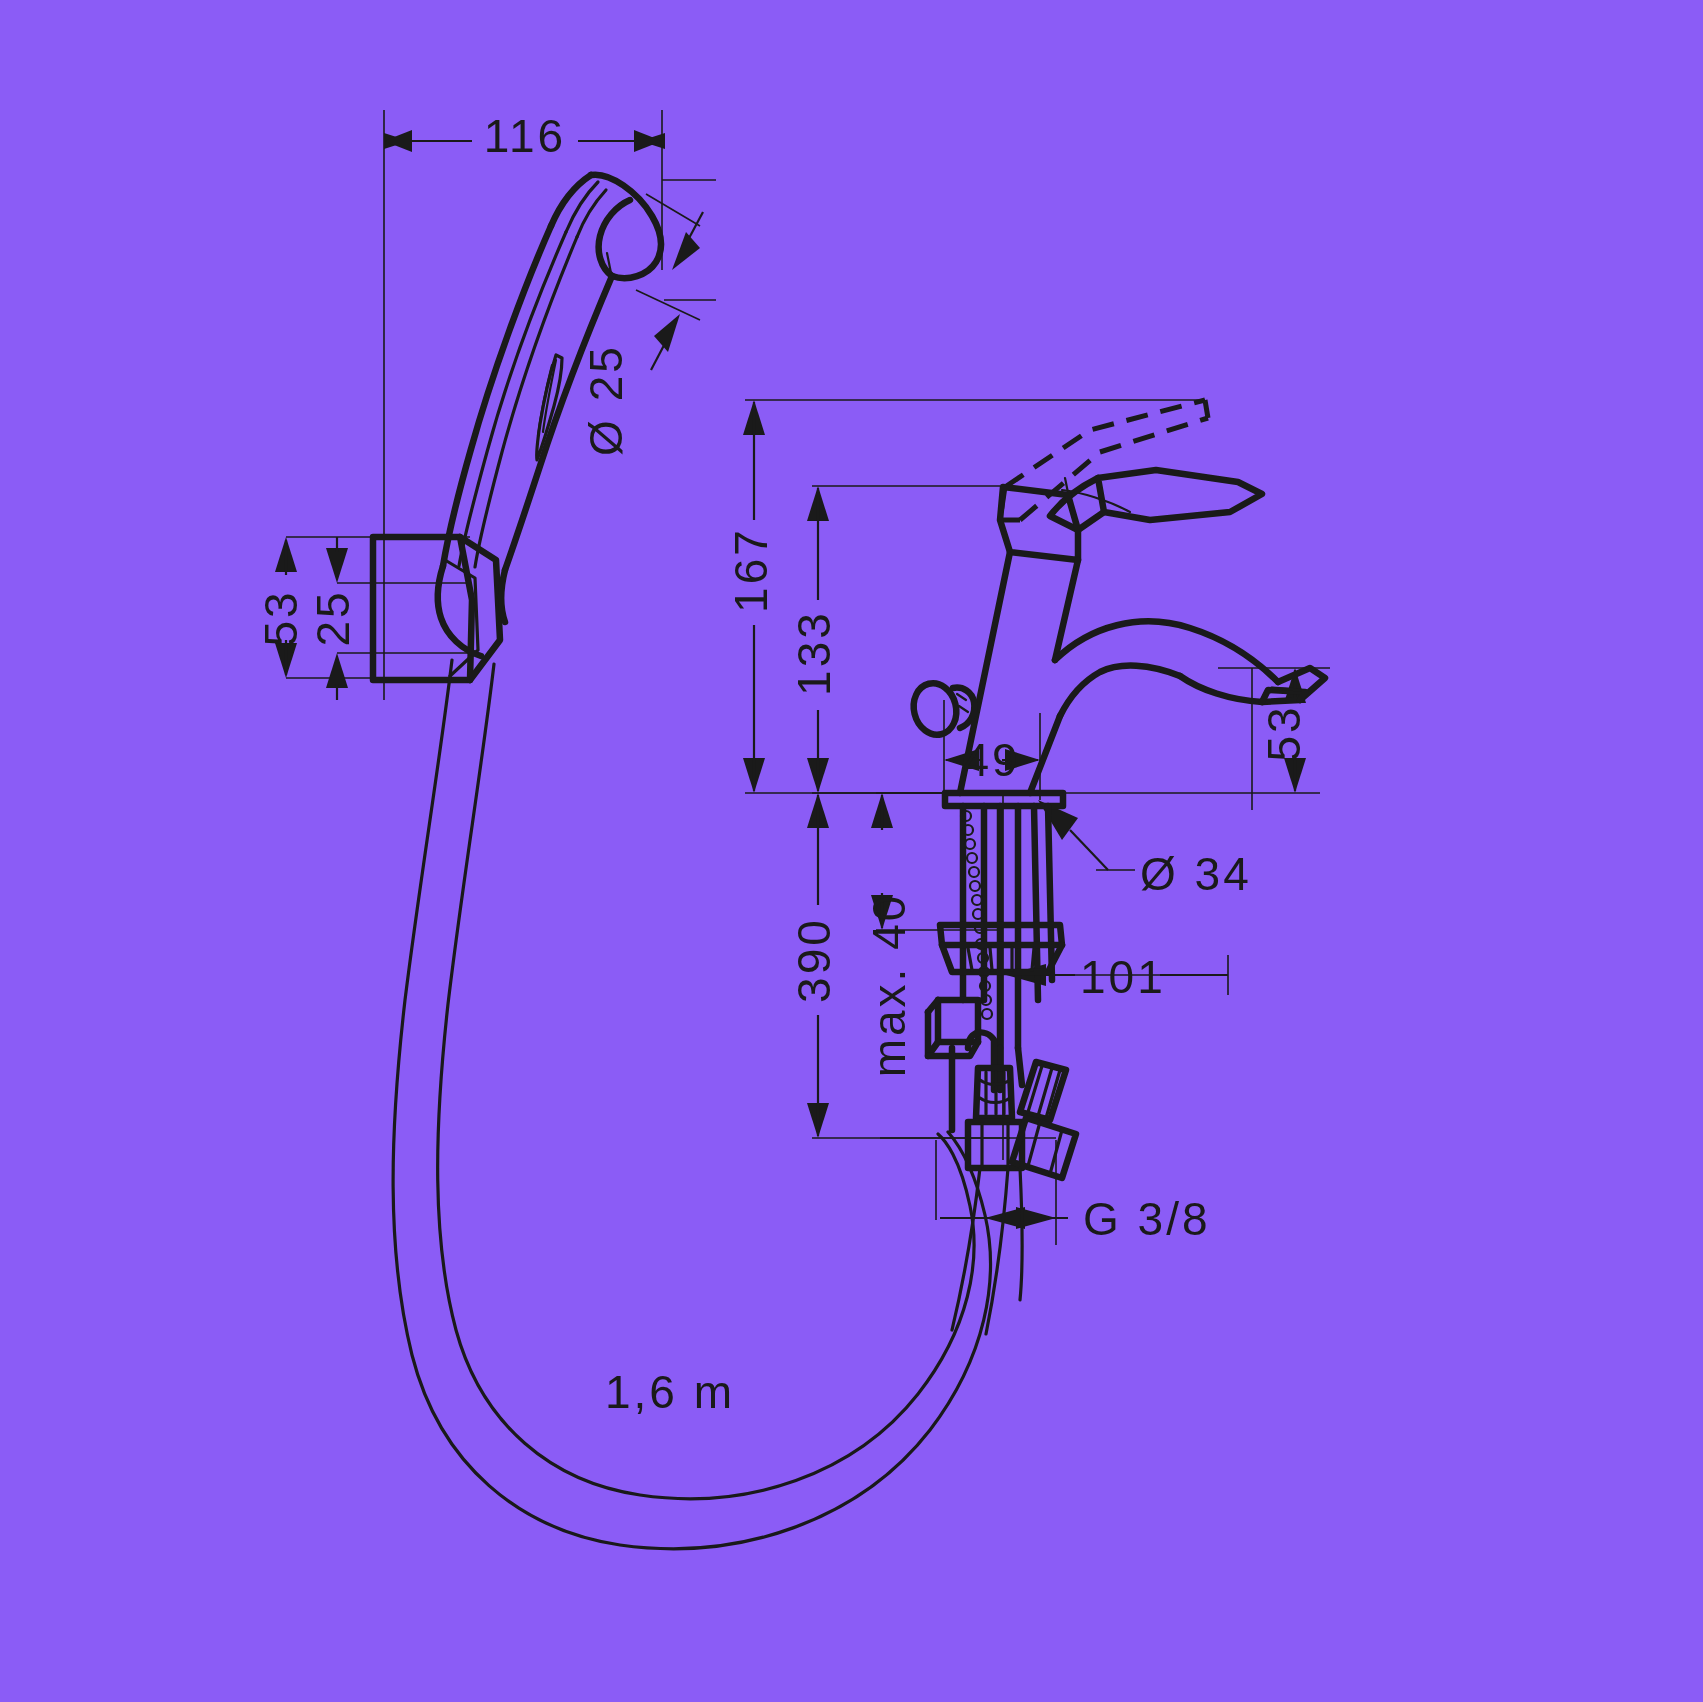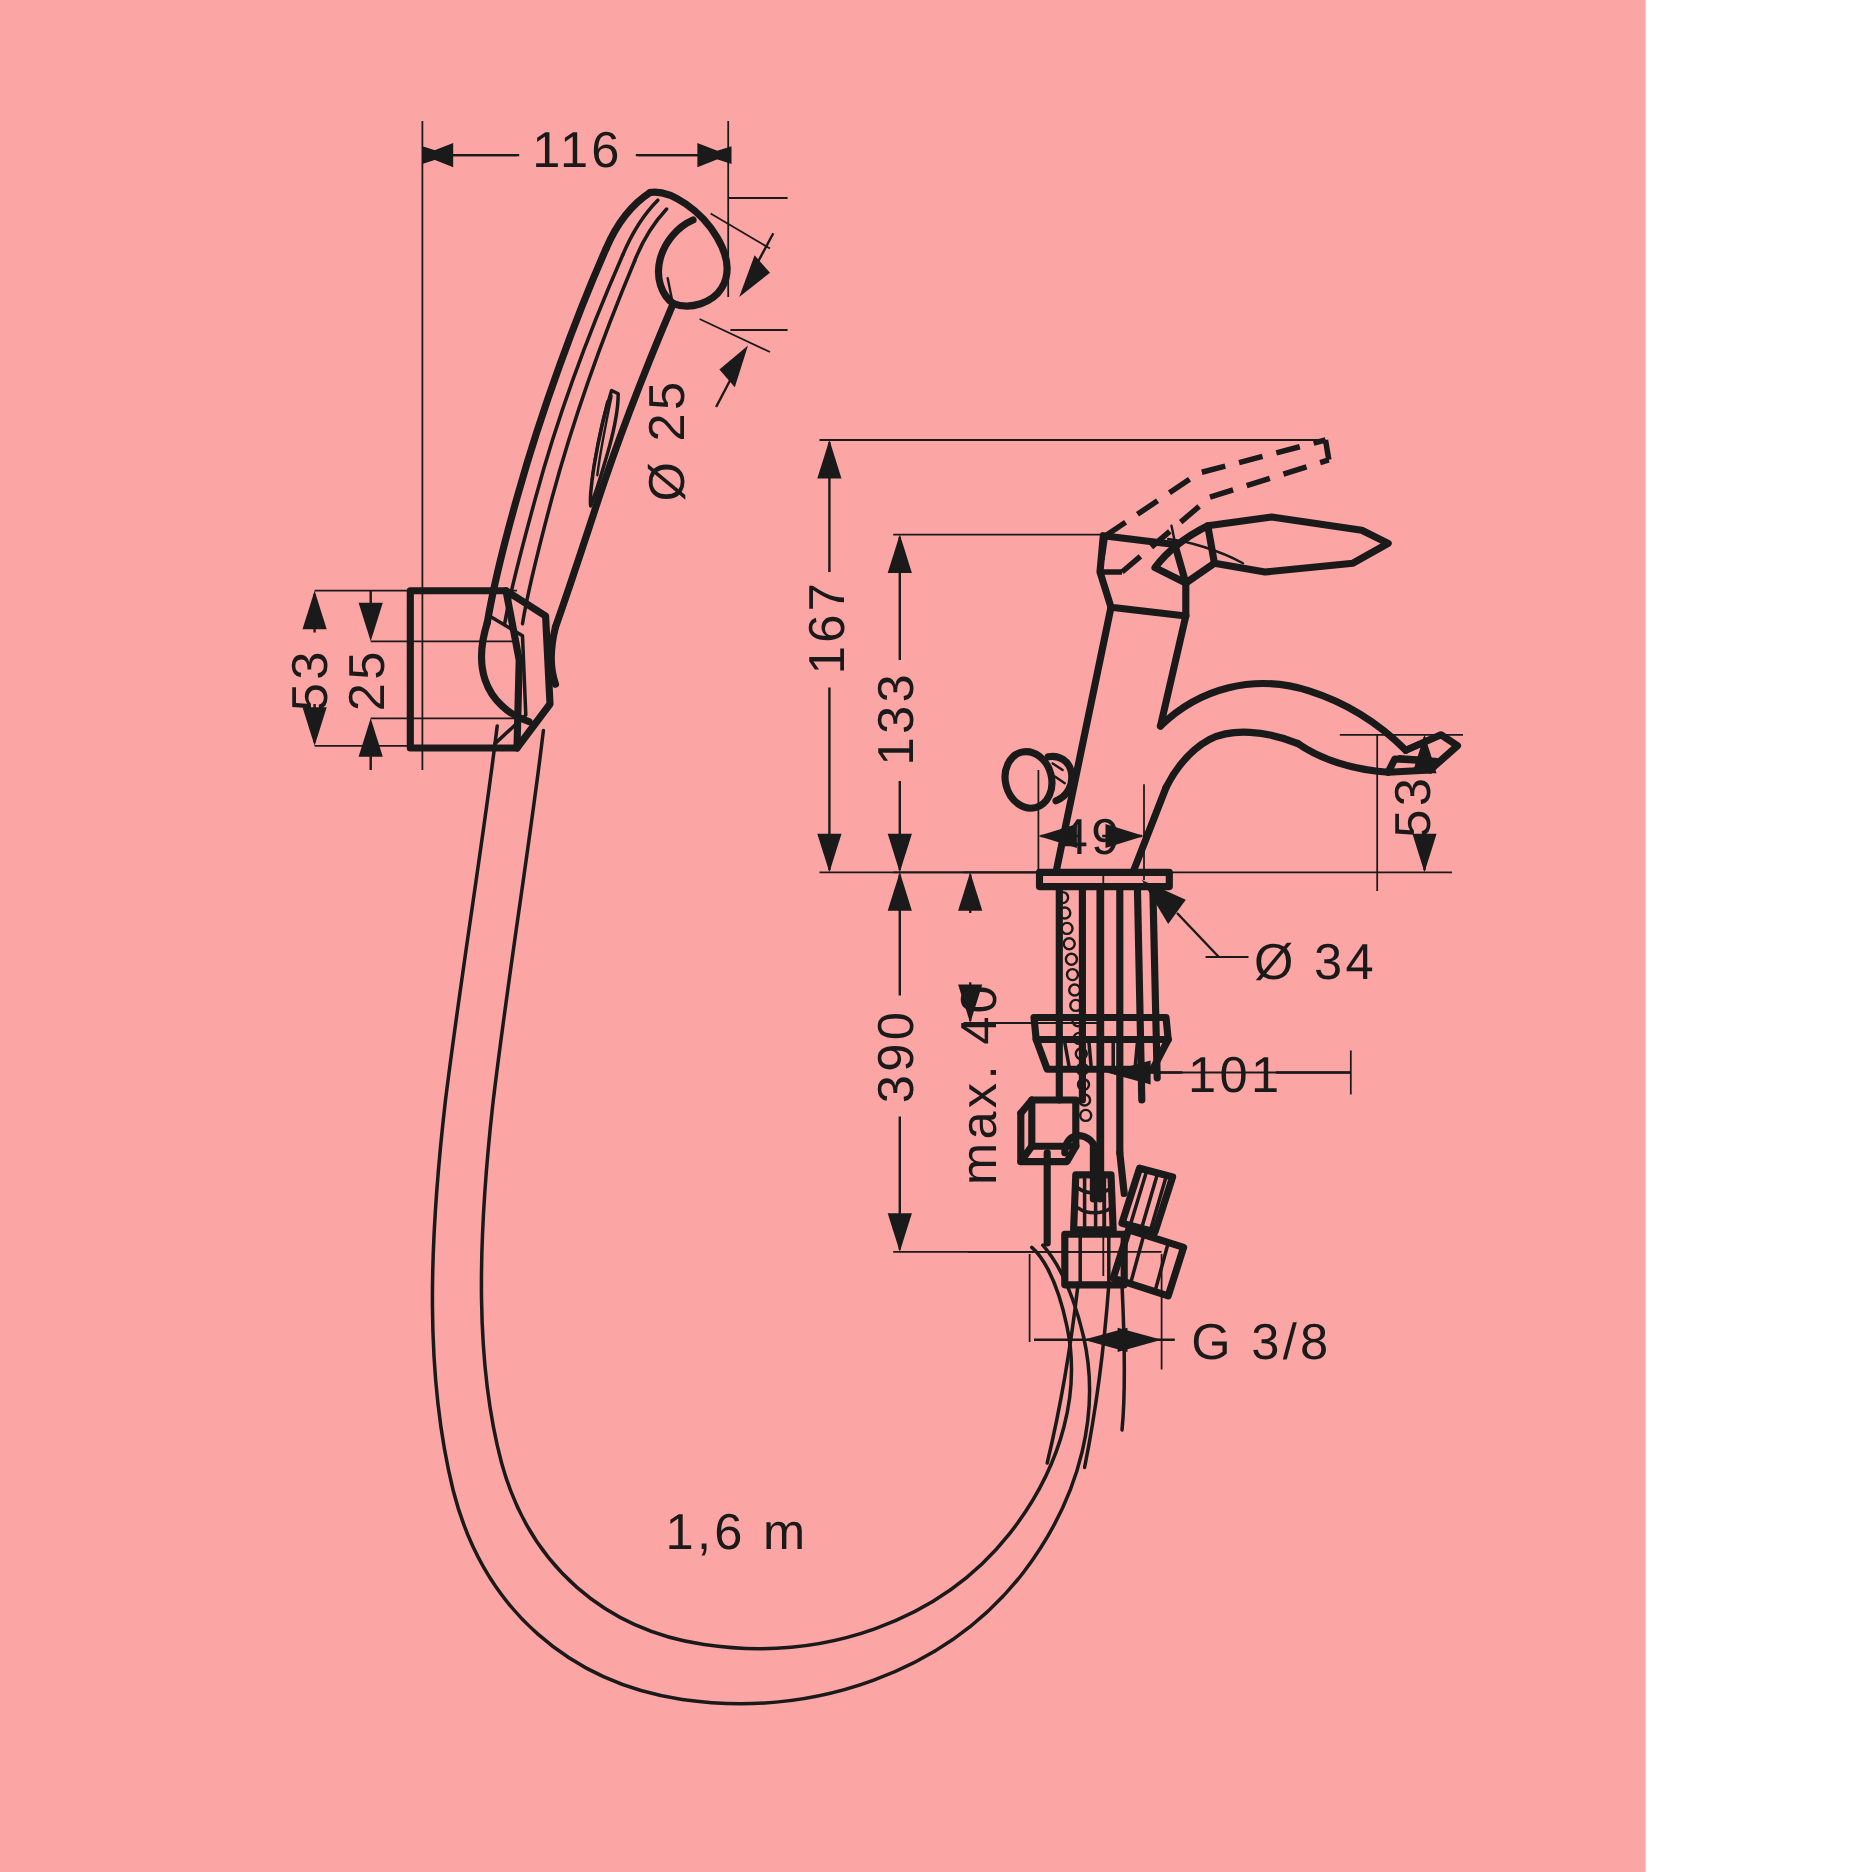--- a/index.html
+++ b/index.html
@@ -6,23 +6,23 @@
   html, body {
     margin: 0;
     padding: 0;
     background: #ffffff;
   }
   body {
     font-family: "Liberation Sans", sans-serif;
   }
   #sheet {
     position: relative;
-    width: 1496px;
+    width: 1703px;
     height: 1702px;
-    background: #fca5a5;
+    background: #8b5cf6;
     overflow: hidden;
   }
   #sheet svg {
     position: absolute;
     top: 0;
     left: 0;
     width: 1703px;
     height: 1702px;
   }
   text {

